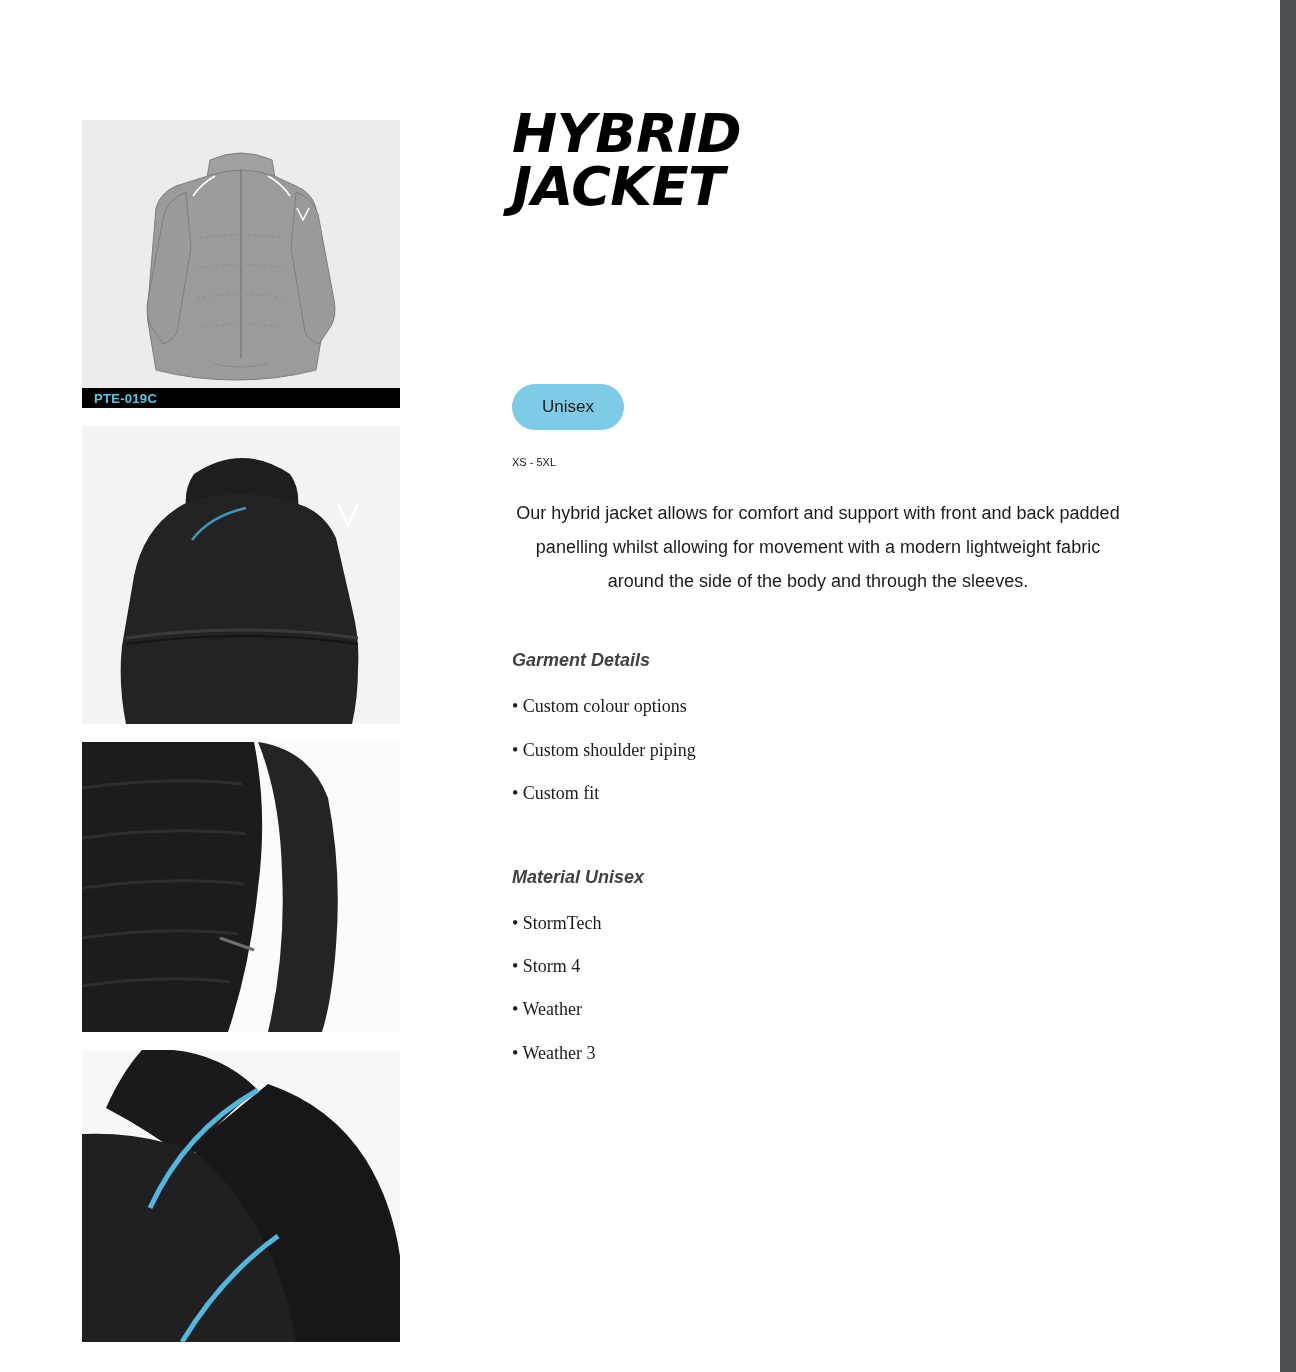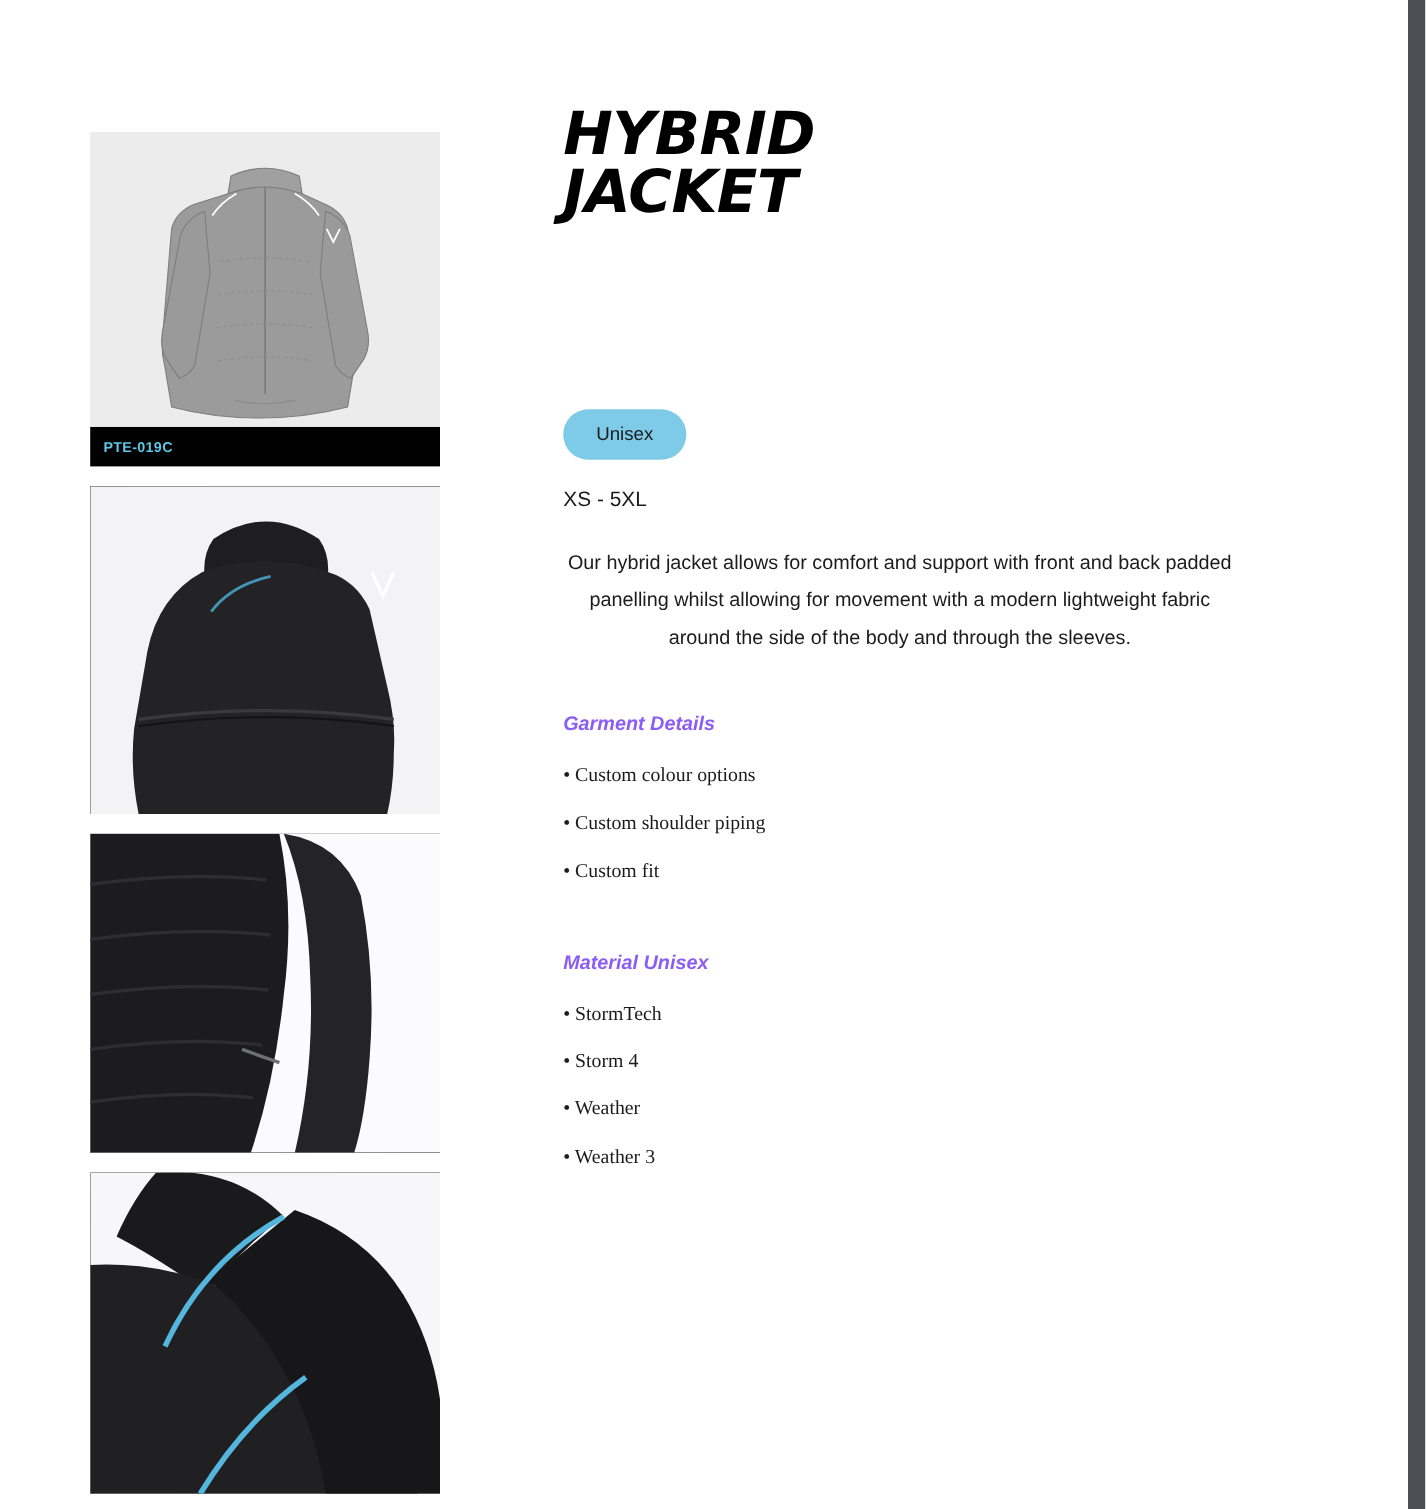--- a/index.html
+++ b/index.html
@@ -57,21 +57,21 @@
 
   
   .tech-tile {
     width: 318px;
     height: 268px;
     background: #ececec;
     position: relative;
   }
   .code-bar {
     width: 318px;
-    height: 36px;
+    height: 20px;
     background: #000000;
     display: flex;
     align-items: center;
     padding-left: 12px;
   }
   .code-bar span {
     color: #5bc8e8;
     font-size: 13px;
     font-weight: bold;
     letter-spacing: 0.3px;
@@ -103,21 +103,21 @@
       linear-gradient(180deg, #f7f7fa 0%, #eceaf0 100%);
   }
 
   
   .photo svg { position: absolute; inset: 0; width: 100%; height: 100%; display: block; }
 
   
   .details {
     position: absolute;
     left: 512px;
-    top: 96px;
+    top: 108px;
     width: 640px;
   }
   .title {
     font-family: "DejaVu Sans", sans-serif;
     font-weight: 900;
     font-style: italic;
     font-size: 54px;
     line-height: 0.98;
     letter-spacing: -0.5px;
     color: #000;
@@ -131,37 +131,37 @@
     background: #7ecbe8;
     color: #1b1b1b;
     border-radius: 24px;
     height: 46px;
     padding: 18px 30px;
     font-size: 17px;
     margin-top: 170px;
   }
   .sizes {
     margin-top: 26px;
-    font-size: 19px;
+    font-size: 11px;
     color: #1b1b1b;
   }
   .desc {
     margin-top: 28px;
     font-size: 18px;
     line-height: 1.9;
     color: #1b1b1b;
     max-width: 612px;
     text-align: center;
   }
   .section-head {
     margin-top: 52px;
     font-weight: bold;
     font-style: italic;
     font-size: 18px;
-    color: #8b5cf6;
+    color: #404040;
   }
   ul.bullets {
     list-style: none;
     margin: 14px 0 0 0;
     padding: 0;
     font-family: Liberation Serif, serif;
   }
   ul.bullets li {
     font-size: 18px;
     line-height: 2.4;

